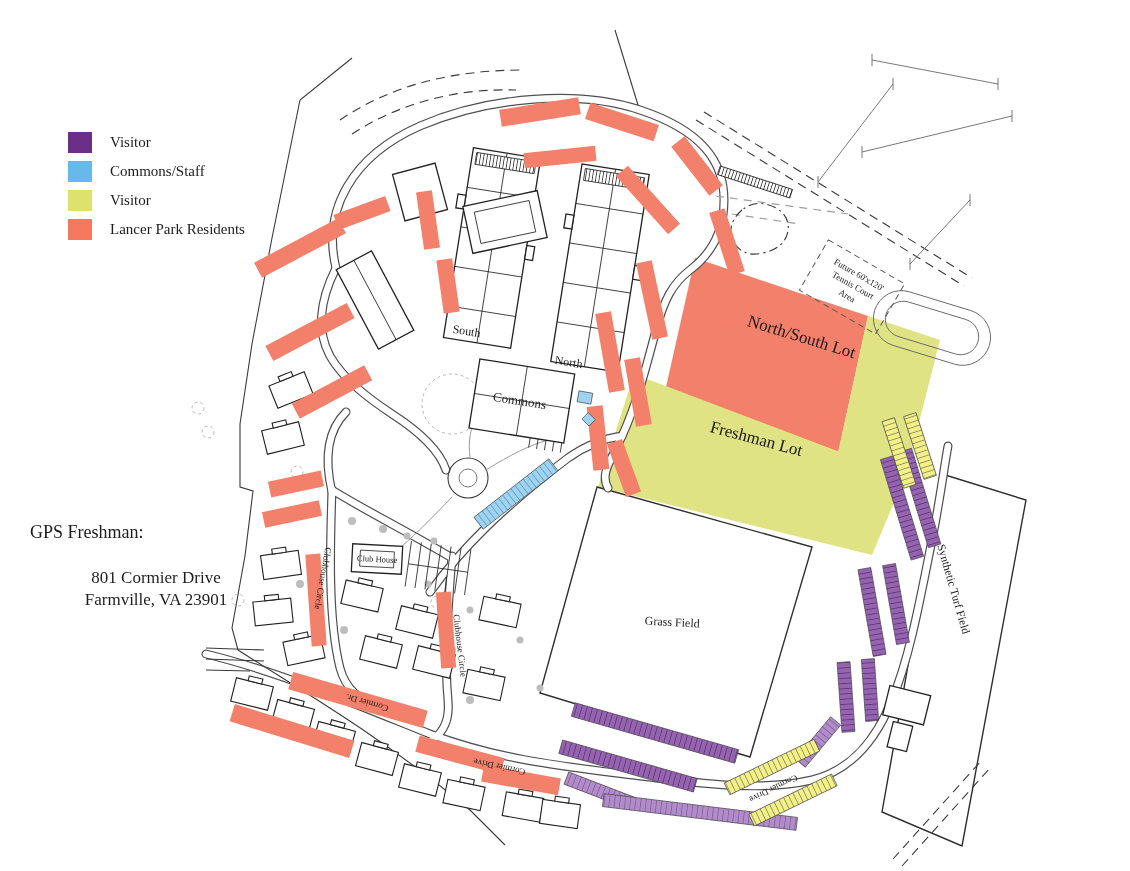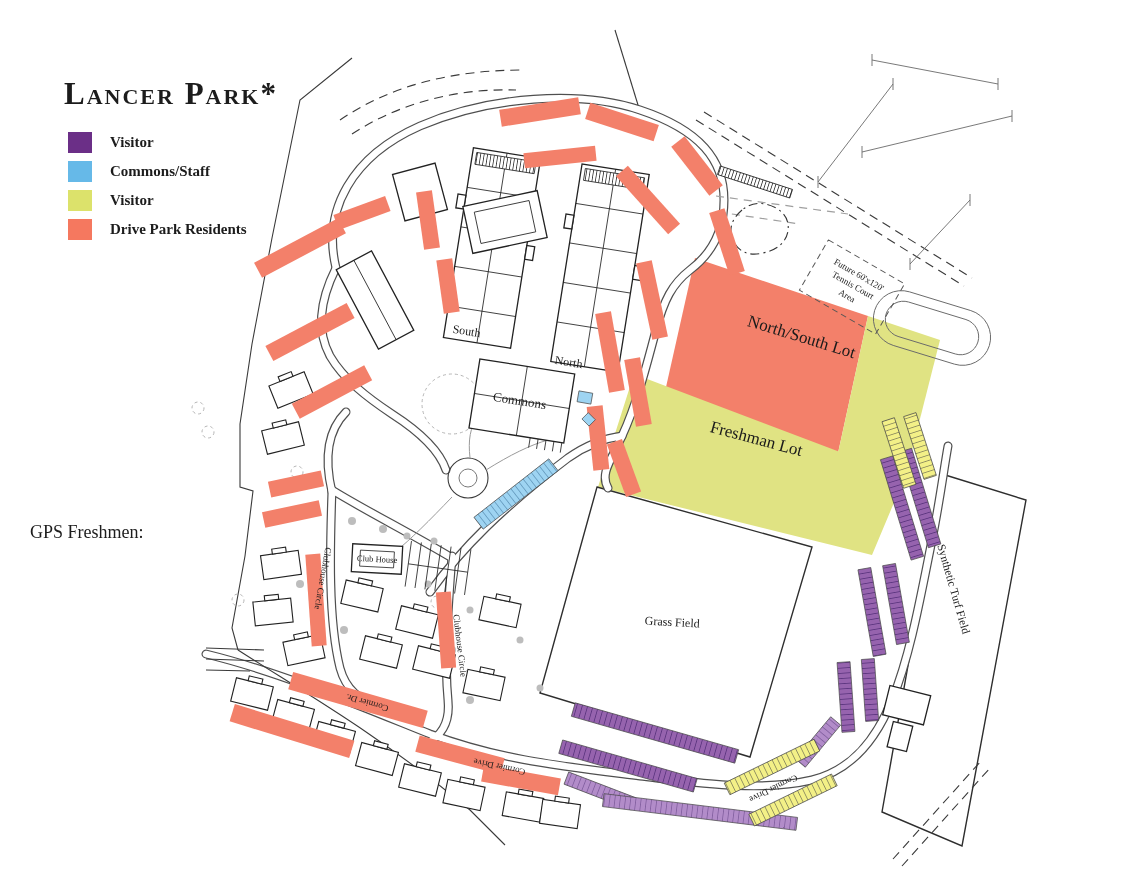--- a/index.html
+++ b/index.html
@@ -2,21 +2,21 @@
 <html><head>
 <meta charset="utf-8">
 <style>
   html,body{margin:0;padding:0;background:#ffffff;}
   .page{position:relative;width:1130px;height:871px;background:#fff;overflow:hidden;
         font-family:"Liberation Serif","DejaVu Serif",serif;color:#1d1d1d;}
   .map-svg{position:absolute;left:0;top:0;width:1130px;height:871px;}
   .title{position:absolute;left:64px;top:76px;font-size:31px;font-variant:small-caps;
          letter-spacing:2px;font-weight:600;color:#1c1c1c;}
   .legend{position:absolute;left:68px;top:132px;}
-  .legend-row{display:flex;align-items:center;margin-bottom:8px;height:21px;font-weight:bold;}
+  .legend-row{display:flex;align-items:center;margin-bottom:8px;height:21px;}
   .legend-row svg{display:block;}
   .legend-label{margin-left:18px;font-size:15px;color:#1c1c1c;}
   .gps{position:absolute;left:30px;top:522px;}
   .gps-heading{font-size:18px;}
   .gps-lines{margin-top:24px;margin-left:46px;width:160px;text-align:center;
              font-size:17px;line-height:1.32;}
   
   .thin{stroke:#3a3a3a;stroke-width:1.1;fill:none;}
   .thin2{stroke:#6a6a6a;stroke-width:0.9;fill:none;}
   .dash{stroke:#3a3a3a;stroke-width:1.1;fill:none;stroke-dasharray:9 6;}
@@ -354,21 +354,20 @@
     <text class="lbl" x="519" y="405" font-size="13" transform="rotate(9 519 405)">Commons</text>
     <text class="lbl" x="377" y="562" font-size="8.5" transform="rotate(3 377 562)">Club House</text>
     <text class="lbl" x="320" y="578" font-size="9" transform="rotate(100 320 578)">Clubhouse Circle</text>
     <text class="lbl" x="457" y="646" font-size="9" transform="rotate(83 457 646)">Clubhouse Circle</text>
     <text class="lbl" x="368" y="700" font-size="9" transform="rotate(196 368 700)">Cormier Dr.</text>
     <text class="lbl" x="500" y="764" font-size="9" transform="rotate(192 500 764)">Cormier Drive</text>
     <text class="lbl" x="772" y="786" font-size="9" transform="rotate(154 772 786)">Cormier Drive</text>
   </g>
 </svg>
 
-<div class="title">Lancer Park*</div>
 
 <div class="legend">
   <div class="legend-row">
     <svg width="24" height="21">
       <rect width="24" height="21" fill="#6B2F87"></rect>
         </svg>
     <span class="legend-label">Visitor</span>
   </div>
   <div class="legend-row">
     <svg width="24" height="21">
@@ -379,21 +378,25 @@
   <div class="legend-row">
     <svg width="24" height="21">
       <rect width="24" height="21" fill="#DCE26B"></rect>
         </svg>
     <span class="legend-label">Visitor</span>
   </div>
   <div class="legend-row">
     <svg width="24" height="21">
       <rect width="24" height="21" fill="#F5785F"></rect>
         </svg>
-    <span class="legend-label">Drive Park Residents</span>
+    <span class="legend-label">Lancer Park Residents</span>
   </div>
 </div>
 
 <div class="gps">
-  <div class="gps-heading">GPS Freshmen:</div>
+  <div class="gps-heading">GPS Freshman:</div>
+  <div class="gps-lines">
+    <div>801 Cormier Drive</div>
+    <div>Farmville, VA 23901</div>
+  </div>
 </div>
 
 </div>
 
 </body></html>

